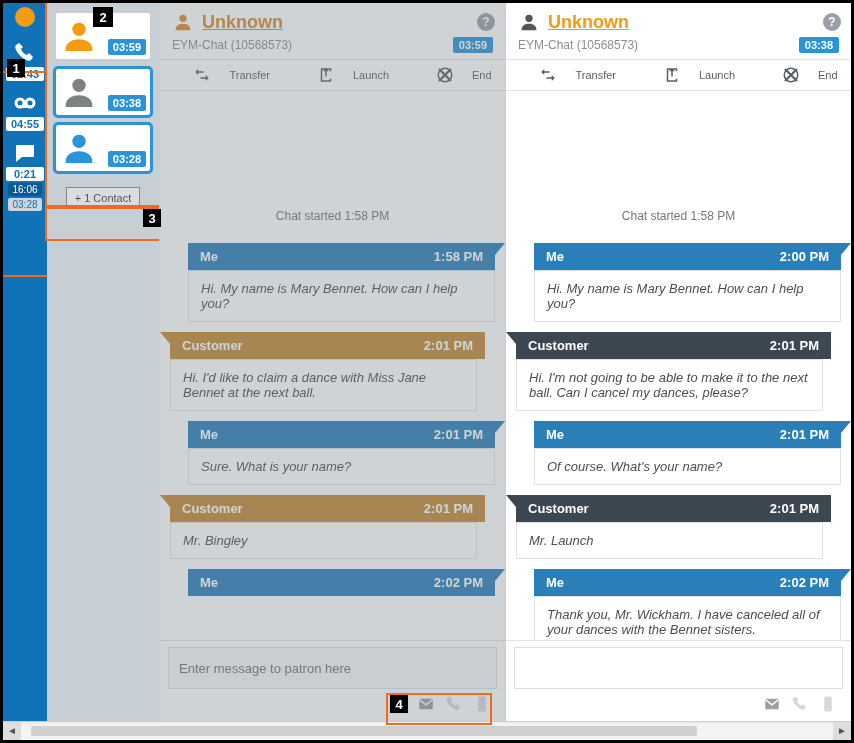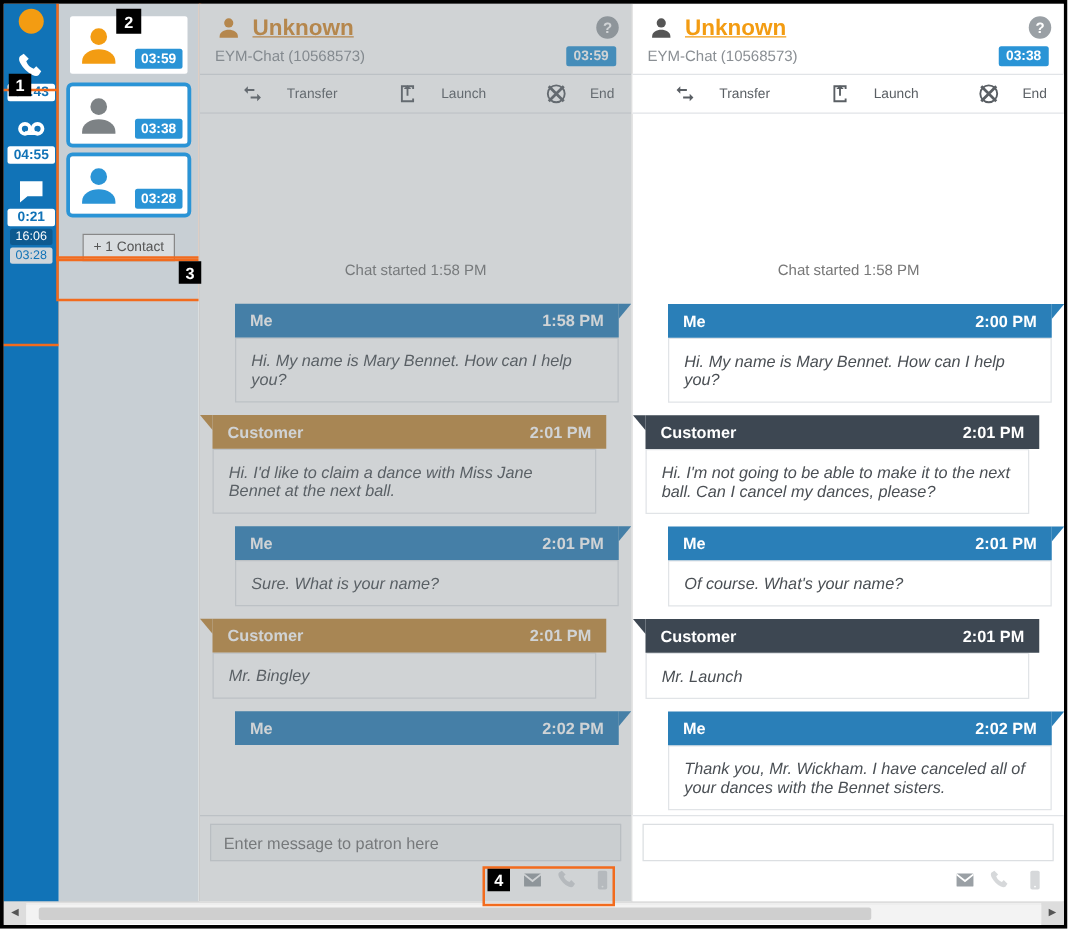--- a/index.html
+++ b/index.html
@@ -63,21 +63,21 @@
 .chat.left .msg.cust .hdr::after { border-right:10px solid #c2893a; }
 .chat.left .chat-title { color:#d68a2e; }
 .chat.left .chat-title-row svg { fill:#d68a2e; }
 
 .chat.right .msg.cust .hdr { background:#3d4752; }
 .chat.right .msg.cust .hdr::after { border-right:10px solid #3d4752; }
 .chat.right .chat-title { color:#f39c12; }
 .chat.right .chat-title-row svg { fill:#555; }
 
 .chat-input-area { border-top:1px solid #e1e4e7; padding:6px 8px; background:#fff; position:relative; }
-.chat-input { width:100%; height:30px; border:1px solid #dcdfe2; padding:6px 10px; font-size:13px; color:#777; background:#f6f7f8; }
+.chat-input { width:100%; height:42px; border:1px solid #dcdfe2; padding:6px 10px; font-size:13px; color:#777; background:#f6f7f8; }
 .chat.right .chat-input { background:#fff; }
 .input-icons { display:flex; gap:10px; justify-content:flex-end; padding:6px 6px 2px; color:#9aa0a5; }
 .input-icons svg { width:18px; height:18px; fill:#9aa0a5; }
 .annot-4 { position:absolute; left:228px; bottom:-2px; width:102px; height:28px; outline:2px solid #f26b1d; pointer-events:none; z-index:20;}
 .annot-4-label { position:absolute; left:230px; bottom:8px; width:18px; height:18px; background:#000; color:#fff; font-weight:bold; display:flex; align-items:center; justify-content:center; z-index:21;}
 
 .hscroll { height:18px; background:#eee; border-top:1px solid #ccc; display:flex; align-items:center; }
 .hscroll .arrow { width:18px; height:18px; background:#ddd; display:flex; align-items:center; justify-content:center; font-size:10px; color:#555; }
 .hscroll .track { flex:1; height:14px; background:#f3f3f3; position:relative; }
 .hscroll .thumb { position:absolute; left:10px; top:2px; height:10px; width:82%; background:#cfcfcf; border-radius:2px;}

